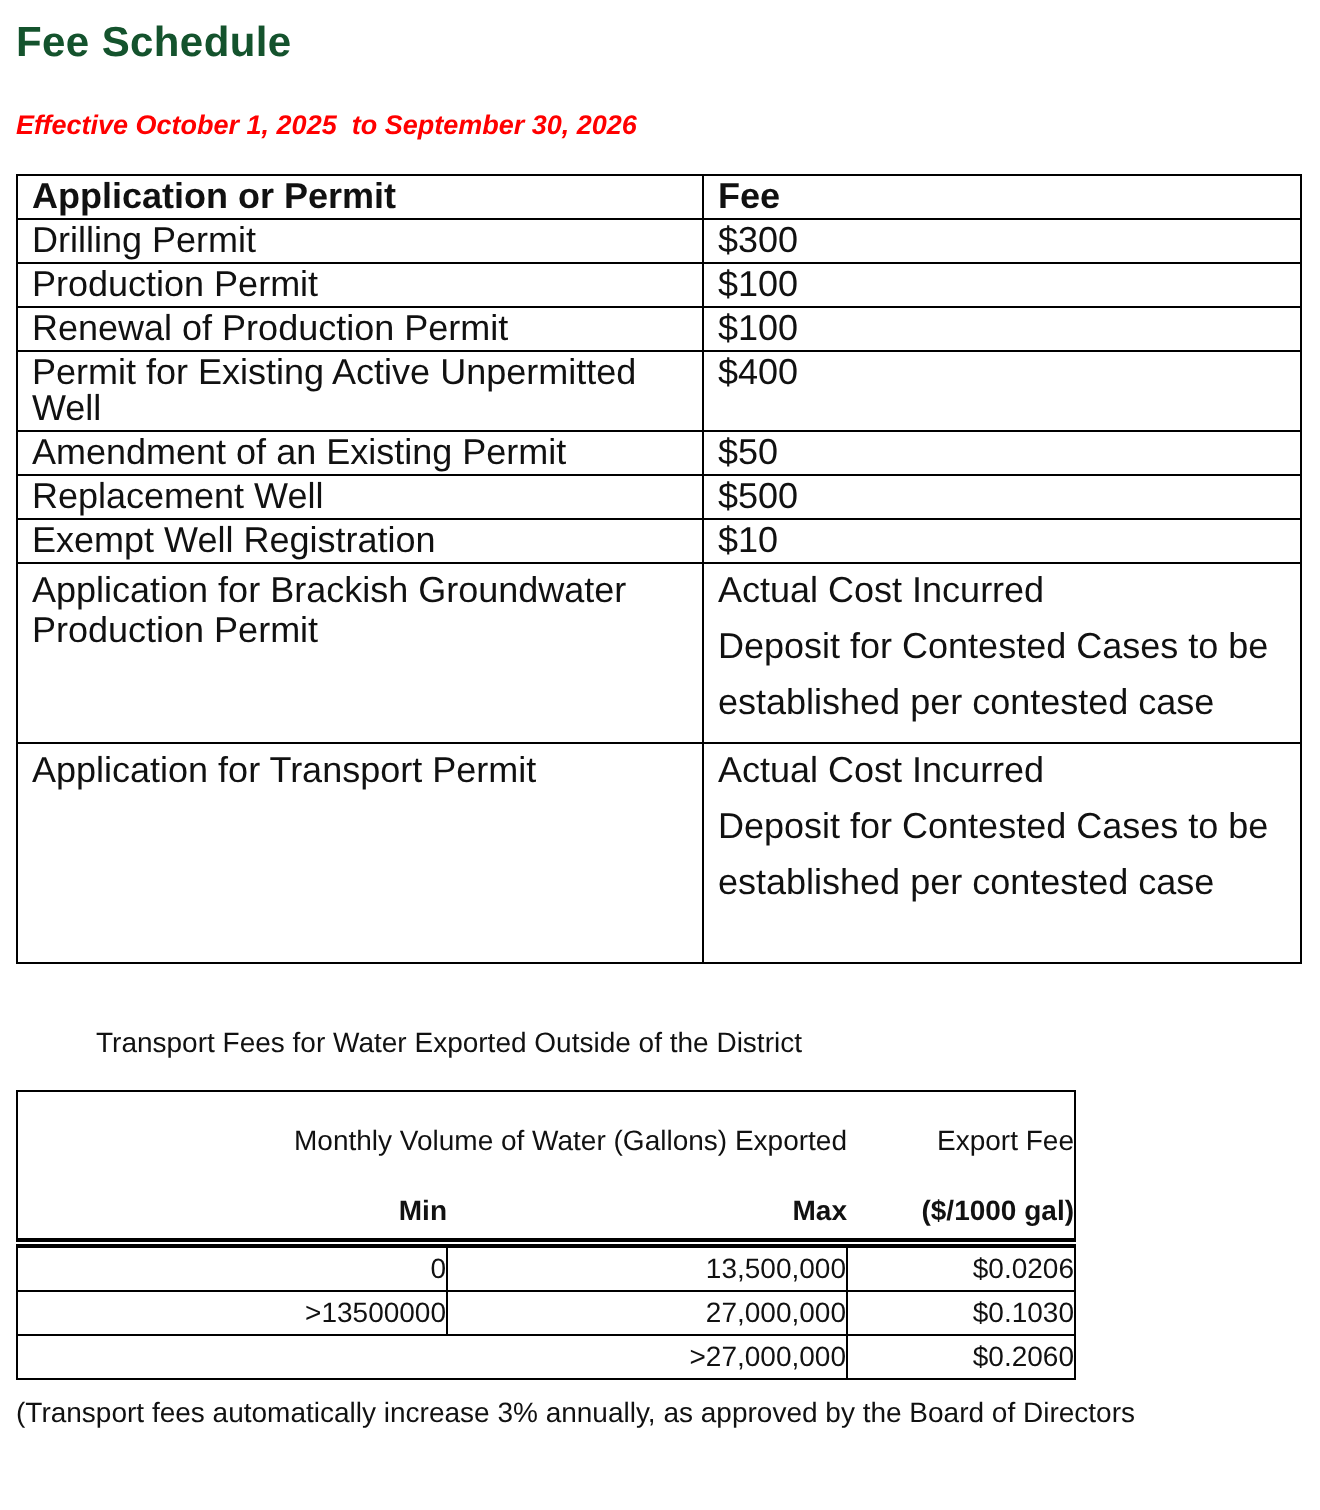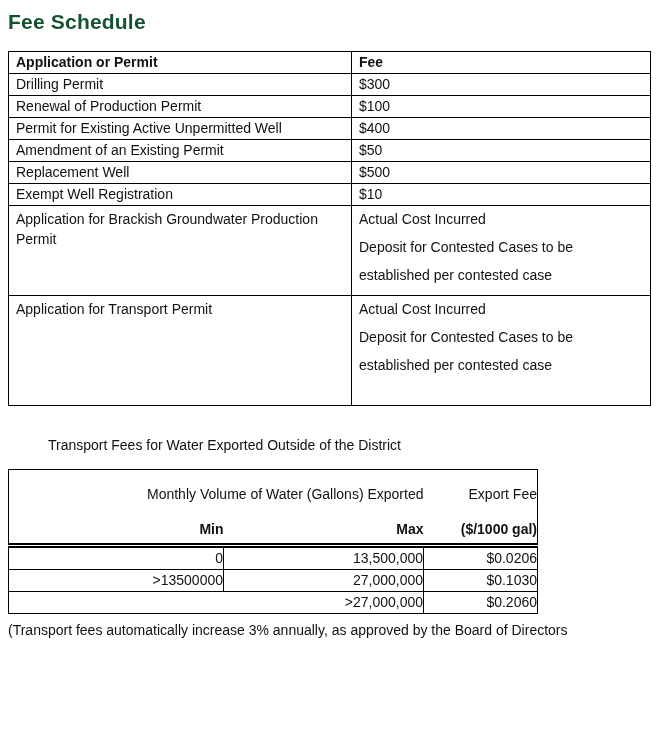--- a/index.html
+++ b/index.html
@@ -16,21 +16,21 @@
     font-size:21px; font-weight:700; margin:2px 0 0 0; letter-spacing:0.2px; color:#14532d;
   }
   .effective {
     margin-top:21px; font-size:13.5px; font-style:italic; font-weight:600;
     color:#ff0000; white-space:pre-wrap;
   }
 
   
   table.fee-table {
     border-collapse:collapse; table-layout:fixed; width:642px; margin-top:17px;
-    font-size:14px;
+    font-size:18px;
     border-radius:17px;
   }
   table.fee-table col.c1 { width:343px; }
   table.fee-table col.c2 { width:299px; }
   table.fee-table th, table.fee-table td {
     border:1.5px solid #000; text-align:left; vertical-align:top;
     padding:1px 7px 2px 7px; line-height:18px; font-weight:400;
   }
   table.fee-table th { font-weight:700; }
   table.fee-table tr.simple td { height:17px; }
@@ -60,34 +60,39 @@
   
   .note { margin-top:4px; font-size:14px; line-height:24px; }
 </style>
 </head>
 <body>
 
 <div class="page">
 
   <h1 class="doc-title">Fee Schedule</h1>
 
+  <div class="effective">Effective October 1, 2025  to September 30, 2026</div>
 
   <table class="fee-table">
     <colgroup>
         <col class="c1">
         <col class="c2">
       </colgroup>
     <tbody>
         <tr>
       <th>Application or Permit</th>
       <th>Fee</th>
     </tr>
     <tr class="simple">
       <td>Drilling Permit</td>
       <td>$300</td>
+    </tr>
+    <tr class="simple">
+      <td>Production Permit</td>
+      <td>$100</td>
     </tr>
     <tr class="simple">
       <td>Renewal of Production Permit</td>
       <td>$100</td>
     </tr>
     <tr class="simple">
       <td>Permit for Existing Active Unpermitted Well</td>
       <td>$400</td>
     </tr>
     <tr class="simple">

